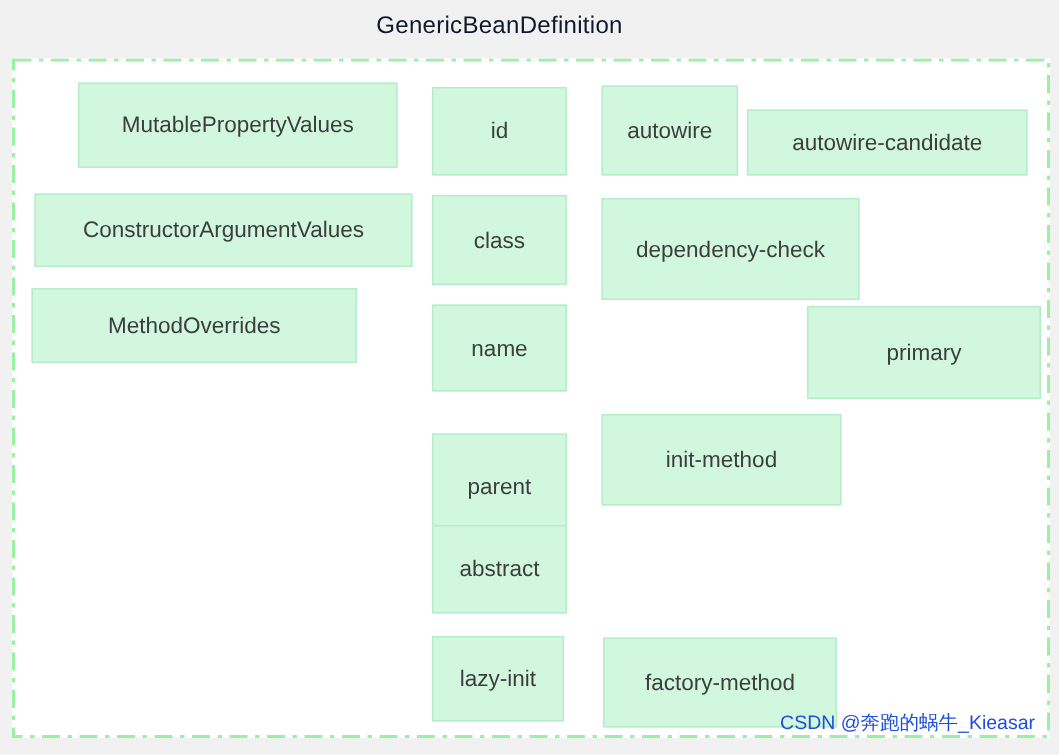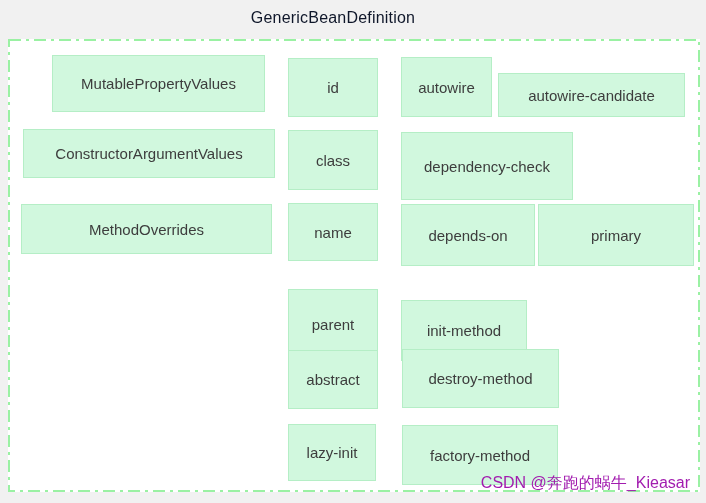--- a/index.html
+++ b/index.html
@@ -42,42 +42,42 @@
     justify-content: center;
     background: #d1f8de;
     border: 1px solid #b5eec6;
     color: #3d3d3d;
     font-size: 15px;
     white-space: nowrap;
   }
   
   .b-mpv { left: 44px;  top: 16px;  width: 213px; height: 57px; }
   .b-cav { left: 15px;  top: 90px;  width: 252px; height: 49px; }
-  .b-mo  { left: 13px;  top: 153px; width: 251px; height: 50px; margin-top: 12px; }
+  .b-mo  { left: 13px;  top: 153px; width: 217px; height: 50px; }
   
   .b-id       { left: 280px; top: 19px;  width: 90px; height: 59px; }
   .b-class    { left: 280px; top: 91px;  width: 90px; height: 60px; }
   .b-name     { left: 280px; top: 164px; width: 90px; height: 58px; }
   .b-parent   { left: 280px; top: 250px; width: 90px; height: 70px; }
   .b-abstract { left: 280px; top: 311px; width: 90px; height: 59px; }
   .b-lazy     { left: 280px; top: 385px; width: 88px; height: 57px; }
   
   .b-aw   { left: 393px; top: 18px;  width: 91px;  height: 60px; }
   .b-awc  { left: 490px; top: 34px;  width: 187px; height: 44px; }
   .b-dc   { left: 393px; top: 93px;  width: 172px; height: 68px; }
   .b-do   { left: 393px; top: 165px; width: 134px; height: 62px; }
   .b-pri  { left: 530px; top: 165px; width: 156px; height: 62px; }
-  .b-im   { left: 393px; top: 237px; width: 126px; height: 61px; margin-top: 24px; }
+  .b-im   { left: 393px; top: 237px; width: 160px; height: 61px; }
   .b-dm   { left: 394px; top: 310px; width: 157px; height: 59px; }
   .b-fm   { left: 394px; top: 386px; width: 156px; height: 60px; }
   .watermark {
     position: absolute;
     right: 10px; top: 434px;
-    font-size: 16px;
-    color: #a21caf;
+    font-size: 13px;
+    color: #1d4ed8;
     white-space: nowrap;
   }
 </style>
 </head>
 <body>
 
 <div class="page">
 
   <div class="diagram-title">GenericBeanDefinition</div>
 
@@ -94,22 +94,20 @@
     <div class="box b-id">id</div>
     <div class="box b-class">class</div>
     <div class="box b-name">name</div>
     <div class="box b-parent">parent</div>
     <div class="box b-abstract">abstract</div>
     <div class="box b-lazy">lazy-init</div>
 
     <div class="box b-aw">autowire</div>
     <div class="box b-awc">autowire-candidate</div>
     <div class="box b-dc">dependency-check</div>
-    <div class="box b-do">depends-on</div>
     <div class="box b-pri">primary</div>
     <div class="box b-im">init-method</div>
-    <div class="box b-dm">destroy-method</div>
     <div class="box b-fm">factory-method</div>
 
     <div class="watermark">CSDN @奔跑的蜗牛_Kieasar</div>
   </div>
 
 </div>
 
 </body></html>

